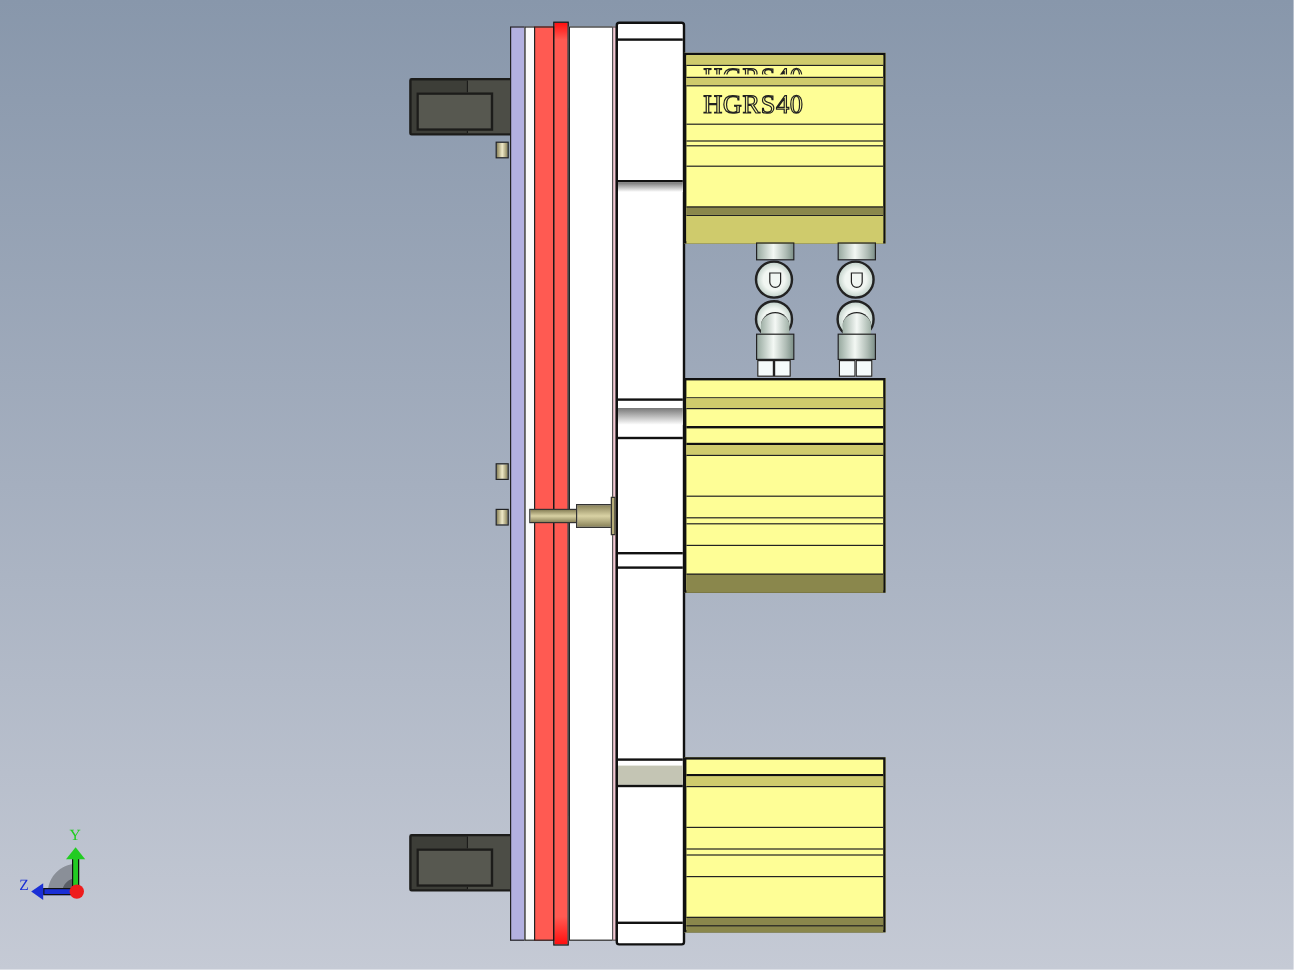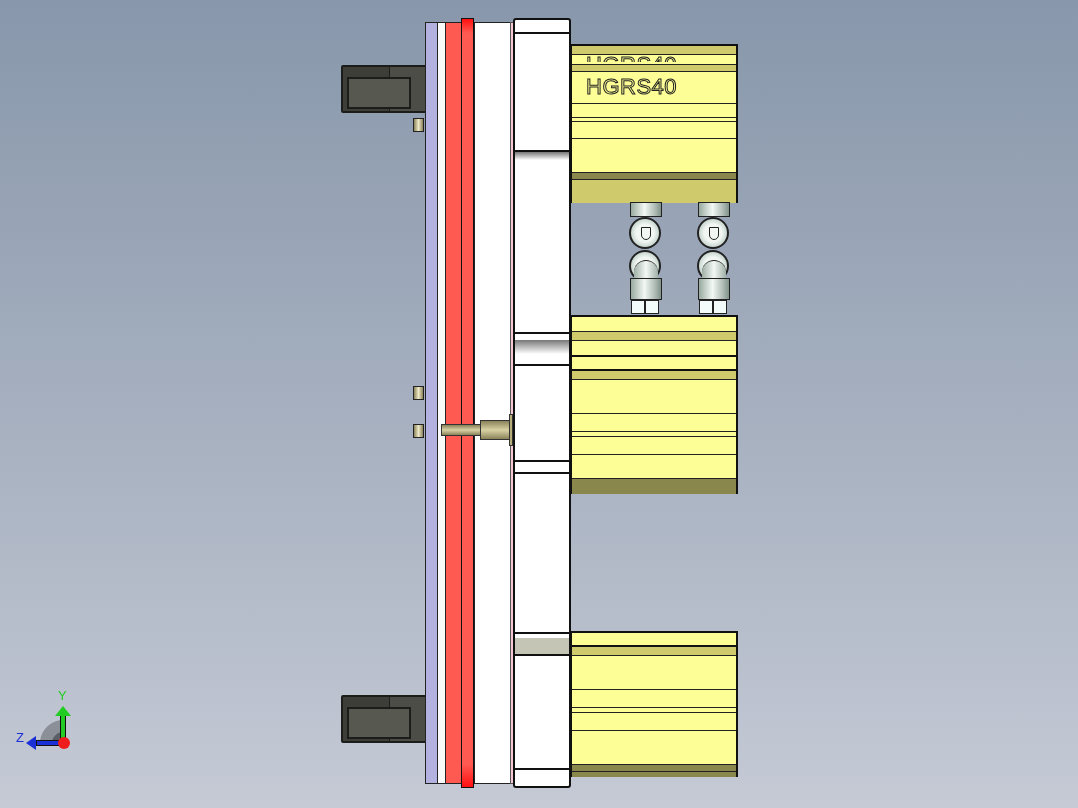--- a/index.html
+++ b/index.html
@@ -1,19 +1,19 @@
 <!DOCTYPE html>
 <html><head>
 <meta charset="utf-8">
 <style>
   html,body{margin:0;padding:0;}
   body{width:1078px;height:808px;overflow:hidden;position:relative;
        background:linear-gradient(180deg,#8897ab 0%,#a5afbf 50%,#c5cad5 100%);
        font-family:"Liberation Sans",sans-serif;}
-  .abs{position:absolute;box-sizing:border-box;}
+  .abs{position:absolute;box-sizing:border-box;font-family:Liberation Serif, serif;}
   .ln{position:absolute;left:0;right:0;height:0;border-top:2px solid #111;}
   .ln1{position:absolute;left:0;right:0;height:0;border-top:1px solid #222;}
   .gripper{background:#3d3e38;border:2px solid #1c1c1a;border-radius:2px;}
   .gripper .inner{position:absolute;left:4px;top:10px;width:60px;height:28px;background:#575850;border:2px solid #1c1c1a;}
   .gripper .side{position:absolute;left:46px;top:0;right:0;bottom:0;background:#4c4d46;border-left:1px solid #1c1c1a;}
   .stud{background:linear-gradient(90deg,#8a835a,#efe9c8 50%,#8a835a);border:1px solid #222;}
   .yellow{background:#fefe96;border:2px solid #111;}
   .ydark{position:absolute;left:0;right:0;background:#cfcb6c;}
   .ydarker{position:absolute;left:0;right:0;background:#8a874c;}
   .hinge-tube{background:linear-gradient(90deg,#98aaa0,#f3f8f4 45%,#aebbb4 80%,#7f928a);border:1px solid #222;}

